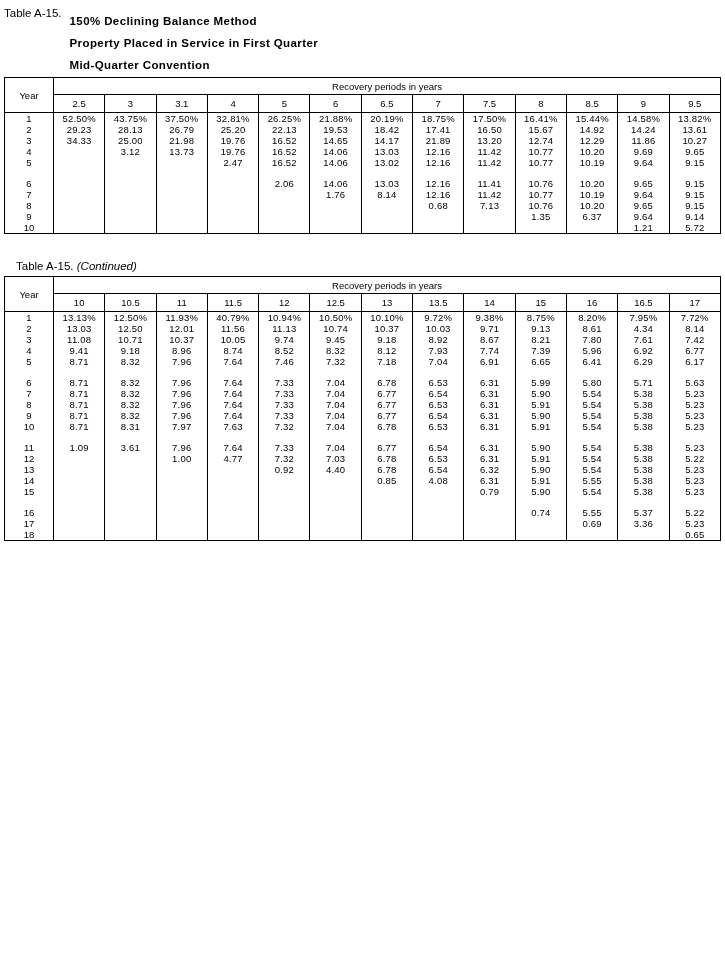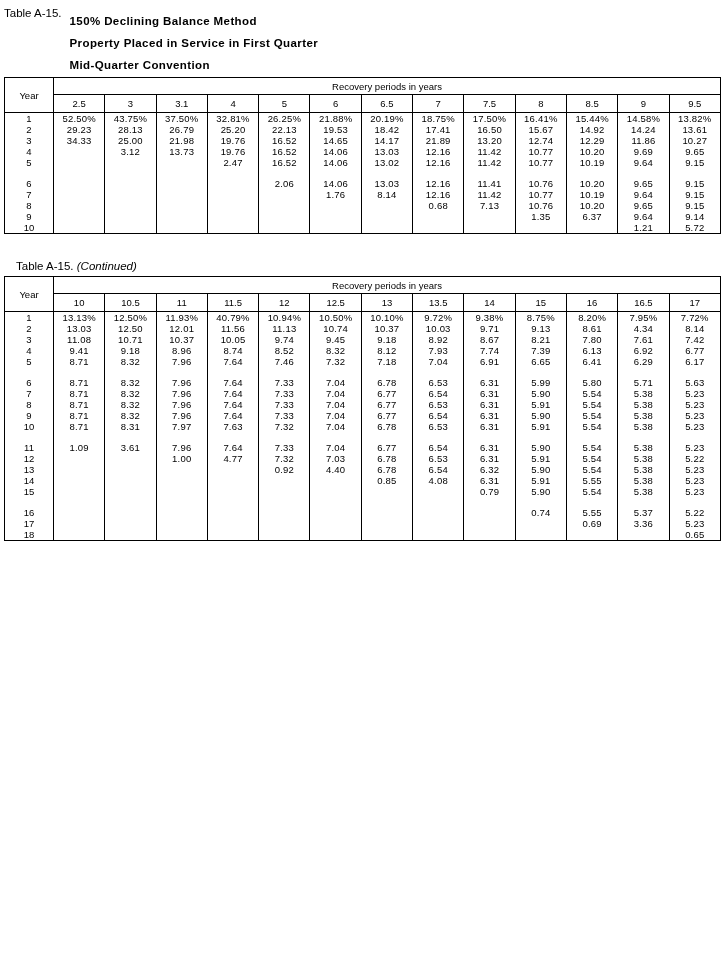--- a/index.html
+++ b/index.html
@@ -429,21 +429,21 @@
             <td class="datacell">9.41</td>
             <td class="datacell">9.18</td>
             <td class="datacell">8.96</td>
             <td class="datacell">8.74</td>
             <td class="datacell">8.52</td>
             <td class="datacell">8.32</td>
             <td class="datacell">8.12</td>
             <td class="datacell">7.93</td>
             <td class="datacell">7.74</td>
             <td class="datacell">7.39</td>
-            <td class="datacell">6.13</td>
+            <td class="datacell">5.96</td>
             <td class="datacell">6.92</td>
             <td class="datacell">6.77</td>
           </tr>
           <tr class="body-row">
             <td class="yearcell">5</td>
             <td class="datacell">8.71</td>
             <td class="datacell">8.32</td>
             <td class="datacell">7.96</td>
             <td class="datacell">7.64</td>
             <td class="datacell">7.46</td>

